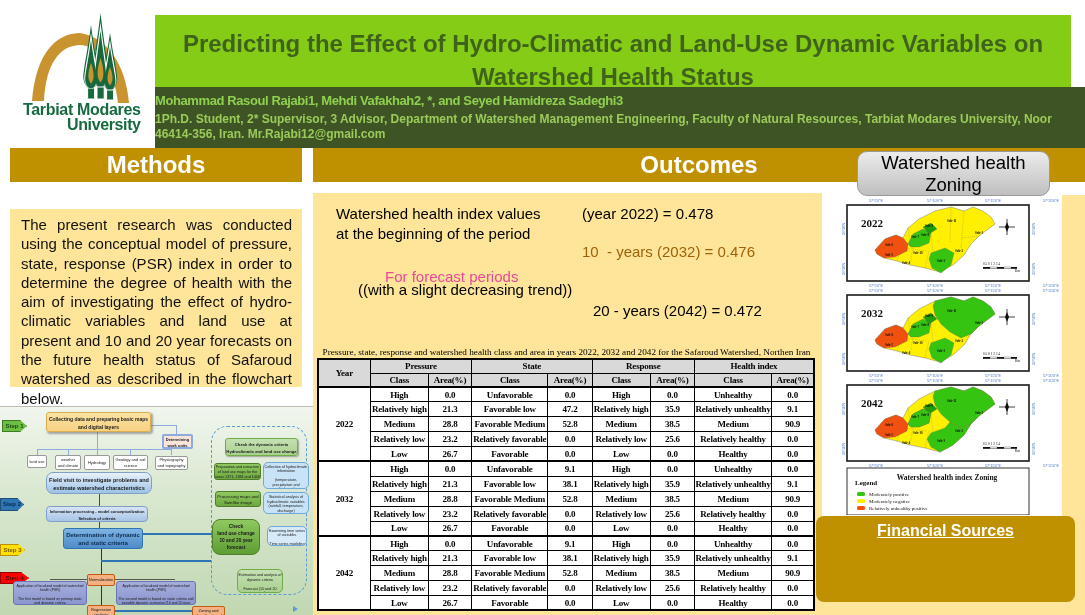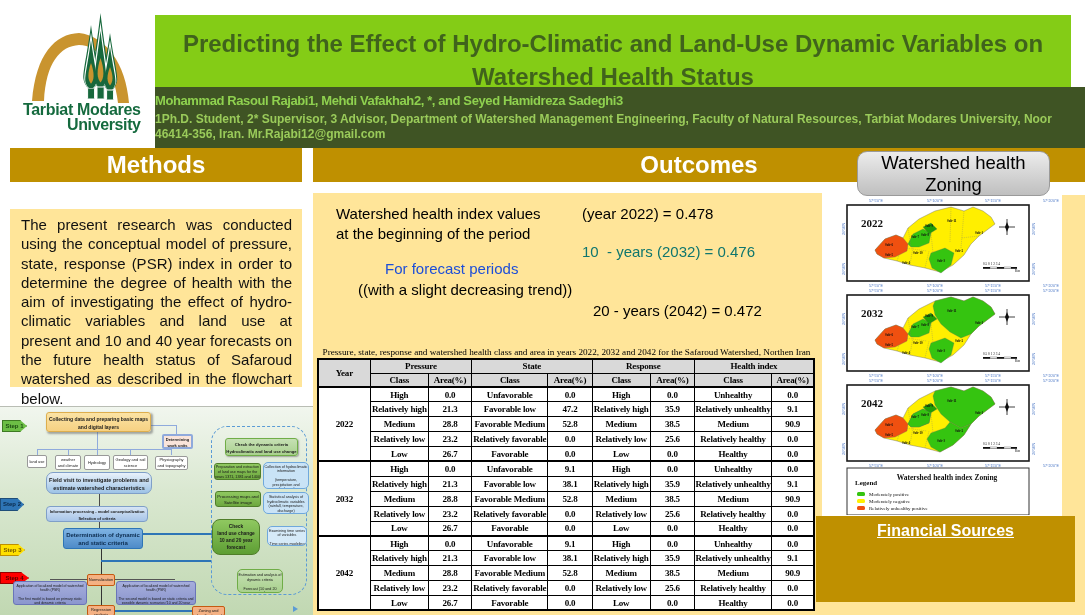--- a/index.html
+++ b/index.html
@@ -41,21 +41,21 @@
   #ptab tr.h1 td, #ptab tr.h1 th { height:14px; }
   #ptab .bt td { border-top:2px solid #000;margin-top:22px; }
   #ptab { border:2px solid #000; }
 
   
   #figwhite { left:822px; top:195px; width:240px; height:320px; background:#fff; }
   #tanright { left:1062px; top:195px; width:23px; height:420px; background:#FFE599; }
   #grayhdr { left:841px; top:151px; width:193px; height:45px; border-radius:10px;
     background:linear-gradient(#ECECEC,#BFBFBF); border:1px solid #9a9a9a;
     color:#000; font-size:18.5px; line-height:22px; text-align:center; padding-top:0; z-index:5;margin-left:16px; }
-  #finbox { left:816px; top:516px; width:259px; height:86px; background:#BF9000; color:#fff; }
+  #finbox { left:816px; top:516px; width:259px; height:86px; background:#BF9000; color:#fff;border-radius:8px; }
   #finbox h3 { font-size:16px; text-align:center; text-decoration:underline; margin-top:6px; }
   #finbox p { font-size:13.8px; font-weight:bold; line-height:20px; margin:12px 0 0 8px; letter-spacing:-0.1px; white-space:nowrap; }
   #tanbot { left:816px; top:602px; width:269px; height:13px; background:#FFE599; }
 
   
   #flow { left:0; top:406px; width:313px; height:209px;
     background:linear-gradient(#F1F6EE 0%, #DAE8D1 40%, #C1D8B2 100%);
     border-top:1px solid #B9BDB4; overflow:hidden; font-family:"Liberation Sans",sans-serif; }
   #flow div { position:absolute; }
   .fc { text-align:center; color:#1a1a1a; overflow:hidden; }
@@ -100,31 +100,31 @@
   </div>
   <div class="abs goldbar" id="outbar">Outcomes</div>
 
   <div class="abs" id="methodsbox">
     <div class="jl">The present research was conducted</div>
     <div class="jl">using the conceptual model of pressure,</div>
     <div class="jl">state, response (PSR) index in order to</div>
     <div class="jl">determine the degree of health with the</div>
     <div class="jl">aim of investigating the effect of hydro-</div>
     <div class="jl">climatic variables and land use at</div>
-    <div class="jl">present and 10 and 40 year forecasts on</div>
+    <div class="jl">present and 10 and 20 year forecasts on</div>
     <div class="jl">the future health status of Safaroud</div>
     <div class="jl">watershed as described in the flowchart</div>
     <div style="line-height:19.3px;">below.</div>
   </div>
 
   <div class="abs" id="midbox"></div>
   <div class="abs" style="left:336px; top:204px; font-size:15px; line-height:19.5px; color:#000;">Watershed health index values<br>at the beginning of the period</div>
   <div class="abs" style="left:582px; top:205px; font-size:15px; color:#000;">(year 2022) = 0.478</div>
-  <div class="abs" style="left:582px; top:243px; font-size:15px; color:#0f766e;">10&nbsp; - years (2032) = 0.476</div>
-  <div class="abs" style="left:385px; top:260px; font-size:15px; color:#1d4ed8;">For forecast periods</div>
+  <div class="abs" style="left:582px; top:243px; font-size:15px; color:#a16207;">10&nbsp; - years (2032) = 0.476</div>
+  <div class="abs" style="left:385px; top:268px; font-size:15px; color:#ec4899;">For forecast periods</div>
   <div class="abs" style="left:358px; top:281px; font-size:15px; color:#000;">((with a slight decreasing trend))</div>
   <div class="abs" style="left:593px; top:302px; font-size:15px; color:#000;">20 - years (2042) = 0.472</div>
 
   <div class="abs" id="tblcap">Pressure, state, response and watershed health class and area in years 2022, 2032 and 2042 for the Safaroud Watershed, Northen Iran</div>
   <table id="ptab">
     <colgroup>
         <col style="width:52px">
         <col style="width:58px">
         <col style="width:43px">
         <col style="width:76px">

